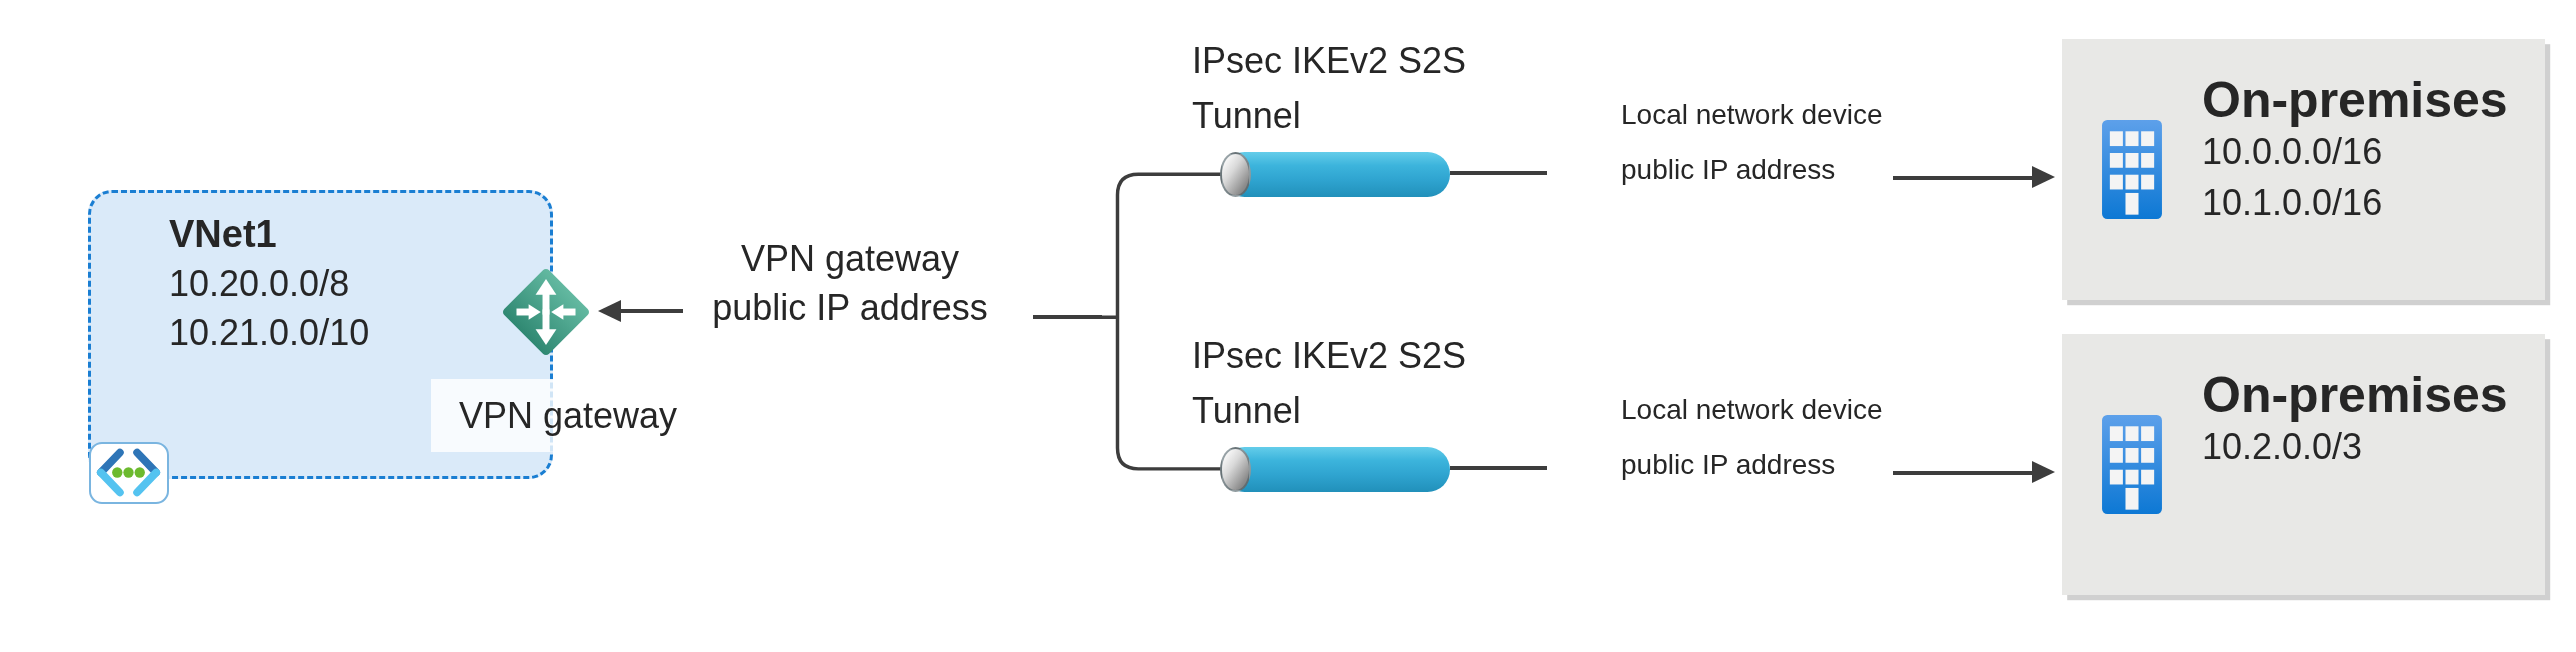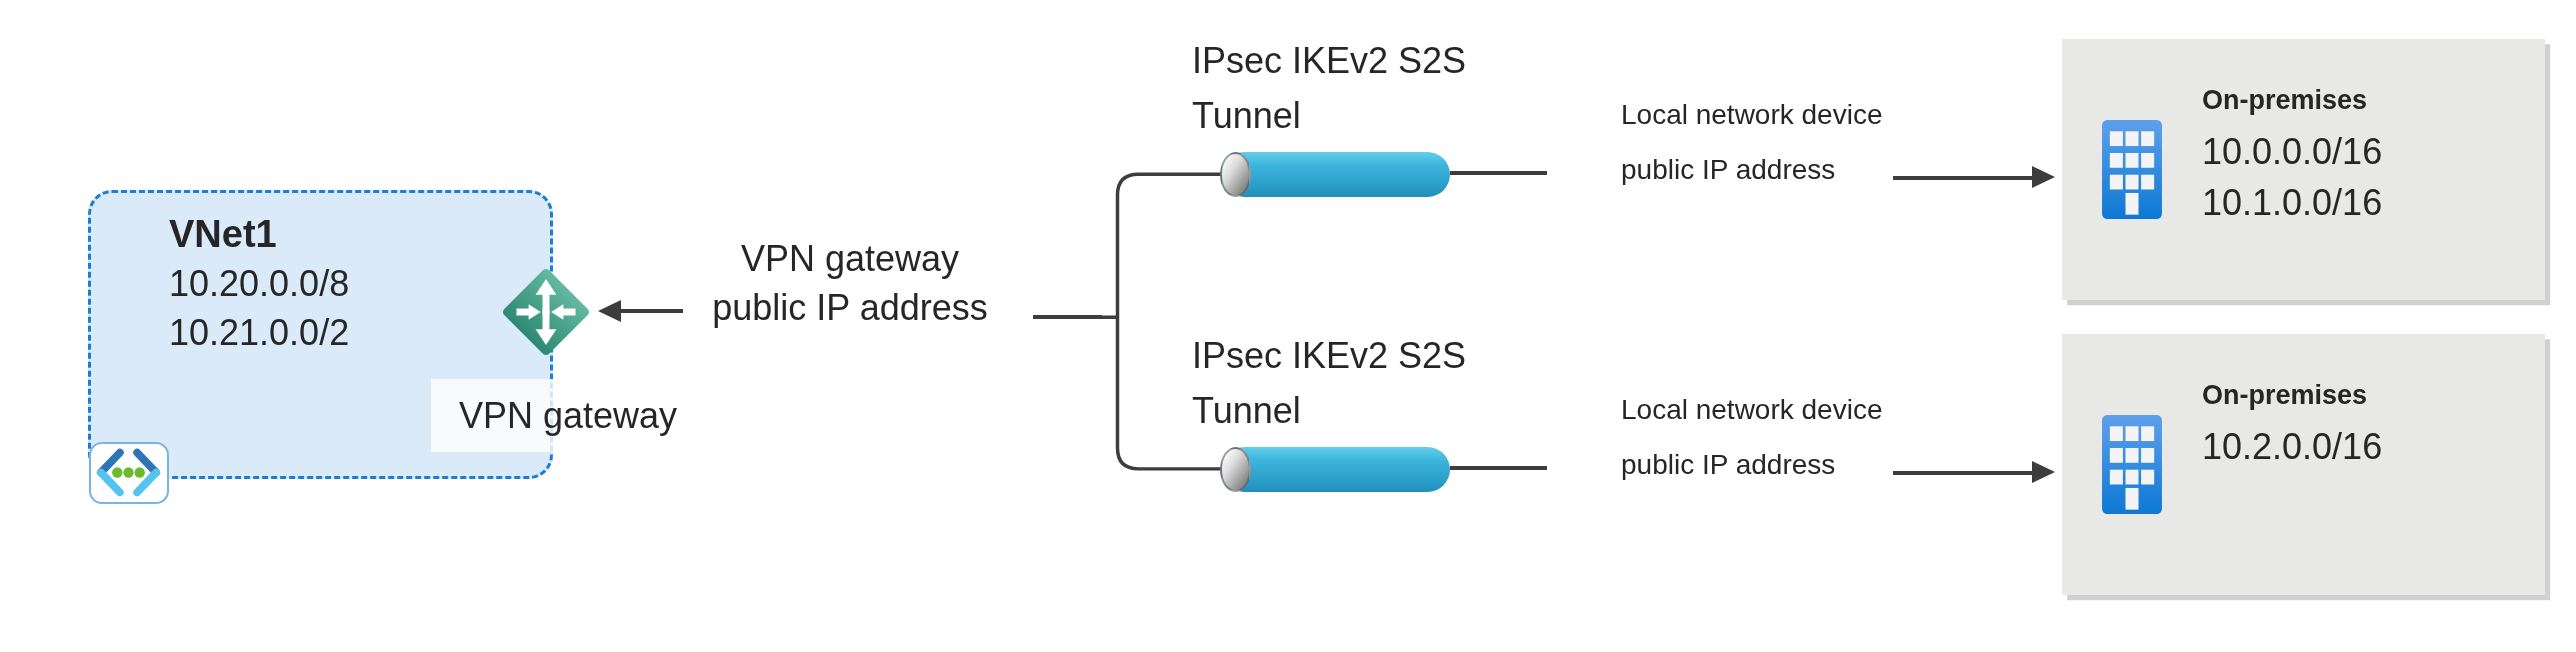--- a/index.html
+++ b/index.html
@@ -53,33 +53,33 @@
   .device-text{left:1621px;top:87px;font-size:28px;line-height:55px;white-space:nowrap;}
   .dev-arrow-shaft{left:1893px;top:176px;width:140px;}
   .dev-arrow-head{left:2032px;top:166px;}
   
   .site-box{
     left:2062px;top:39px;width:483px;height:261px;background:#e8e8e6;
     box-shadow:5.2px 5.2px 0 rgba(120,120,120,0.35);
   }
   .site-icon{position:absolute;left:40px;top:81px;width:60px;height:99px;}
   .site-text{position:absolute;left:140px;top:36px;font-size:36px;line-height:51px;white-space:nowrap;}
-  .site-text .bold{font-weight:bold;font-size:27px;}
+  .site-text .bold{font-weight:bold;font-size:50px;}
 </style>
 </head>
 <body>
 
 <div class="canvas">
 
   <div class="abs vnet-box">
   </div>
   <div class="abs vnet-text">
     <div class="bold">VNet1</div>
     <div>10.20.0.0/8</div>
-    <div>10.21.0.0/2</div>
+    <div>10.21.0.0/10</div>
   </div>
 
   <div class="abs vnet-icon">
     <svg width="75" height="57" viewBox="0 0 86 66">
       <polyline points="33,10 11,33" fill="none" stroke="#2e75b7" stroke-width="9" stroke-linecap="round" stroke-linejoin="round"></polyline>
       <polyline points="11,33 33,56" fill="none" stroke="#54c3f0" stroke-width="9" stroke-linecap="round" stroke-linejoin="round"></polyline>
       <polyline points="53,10 75,33" fill="none" stroke="#2e75b7" stroke-width="9" stroke-linecap="round" stroke-linejoin="round"></polyline>
       <polyline points="75,33 53,56" fill="none" stroke="#54c3f0" stroke-width="9" stroke-linecap="round" stroke-linejoin="round"></polyline>
       <circle cx="30" cy="33" r="6" fill="#6cba2e"></circle>
       <circle cx="43" cy="33" r="6" fill="#6cba2e"></circle>
@@ -203,18 +203,18 @@
           <rect x="27" y="38" width="15" height="17"></rect>
           <rect x="45" y="38" width="15" height="17"></rect>
         <rect x="9" y="63" width="15" height="17"></rect>
           <rect x="27" y="63" width="15" height="17"></rect>
           <rect x="45" y="63" width="15" height="17"></rect>
         <rect x="27" y="84" width="15" height="25"></rect>
       </g>
     </svg>
     <div class="site-text">
       <div class="bold">On-premises</div>
-      <div>10.2.0.0/16</div>
+      <div>10.2.0.0/3</div>
     </div>
   </div>
 
 </div>
 
 
 </body></html>

